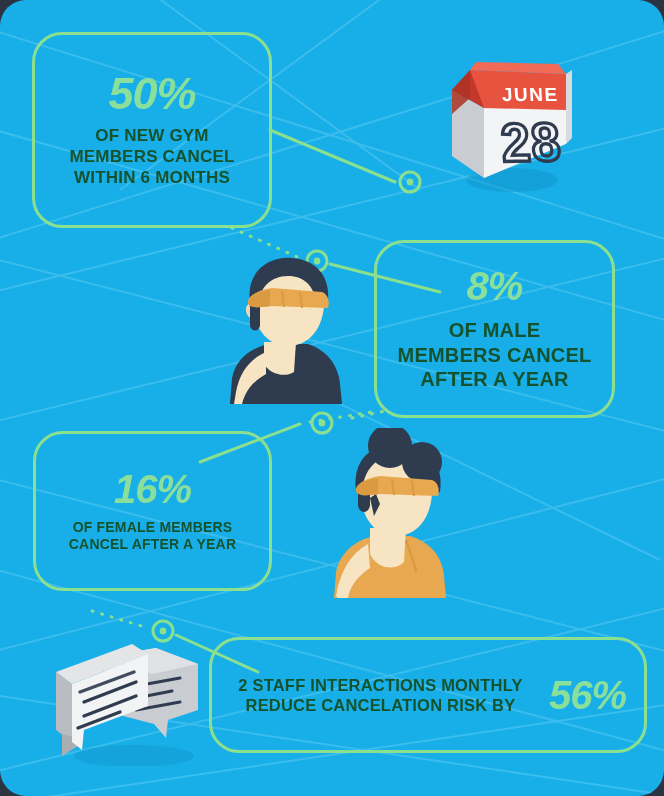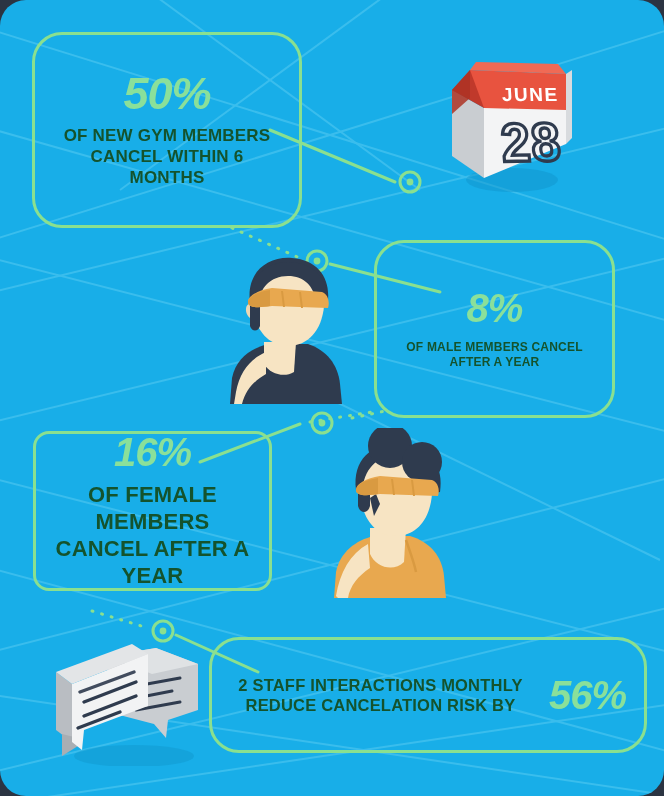--- a/index.html
+++ b/index.html
@@ -64,33 +64,33 @@
 
   .desc {
     color: #14532d;
     font-weight: bold;
     text-transform: uppercase;
     line-height: 1.22;
     letter-spacing: 0.2px;
   }
 
   
-  #card-1 { left: 32px;  top: 32px;  width: 270px; height: 196px; }
+  #card-1 { left: 32px;  top: 32px;  width: 240px; height: 196px; }
   #card-1 .pct  { font-size: 45px; margin-bottom: 10px; }
   #card-1 .desc { font-size: 17px; }
 
   
   #card-2 { left: 374px; top: 240px; width: 241px; height: 178px; }
   #card-2 .pct  { font-size: 40px; margin-bottom: 12px; }
-  #card-2 .desc { font-size: 12px; }
-
-  
-  #card-3 { left: 33px;  top: 431px; width: 239px; height: 160px; border-radius: 16px; }
+  #card-2 .desc { font-size: 20px; }
+
+  
+  #card-3 { left: 33px;  top: 431px; width: 239px; height: 160px; }
   #card-3 .pct  { font-size: 40px; margin-bottom: 10px; }
-  #card-3 .desc { font-size: 22px; }
+  #card-3 .desc { font-size: 14px; }
 
   
   #card-4 { left: 209px; top: 637px; width: 438px; height: 116px; }
   #card-4 .desc { font-size: 16.5px; }
   #card-4 .pct  { font-size: 40px; }
 
   
   #calendar { position: absolute; left: 440px; top: 48px; width: 136px; height: 146px; }
 
   

